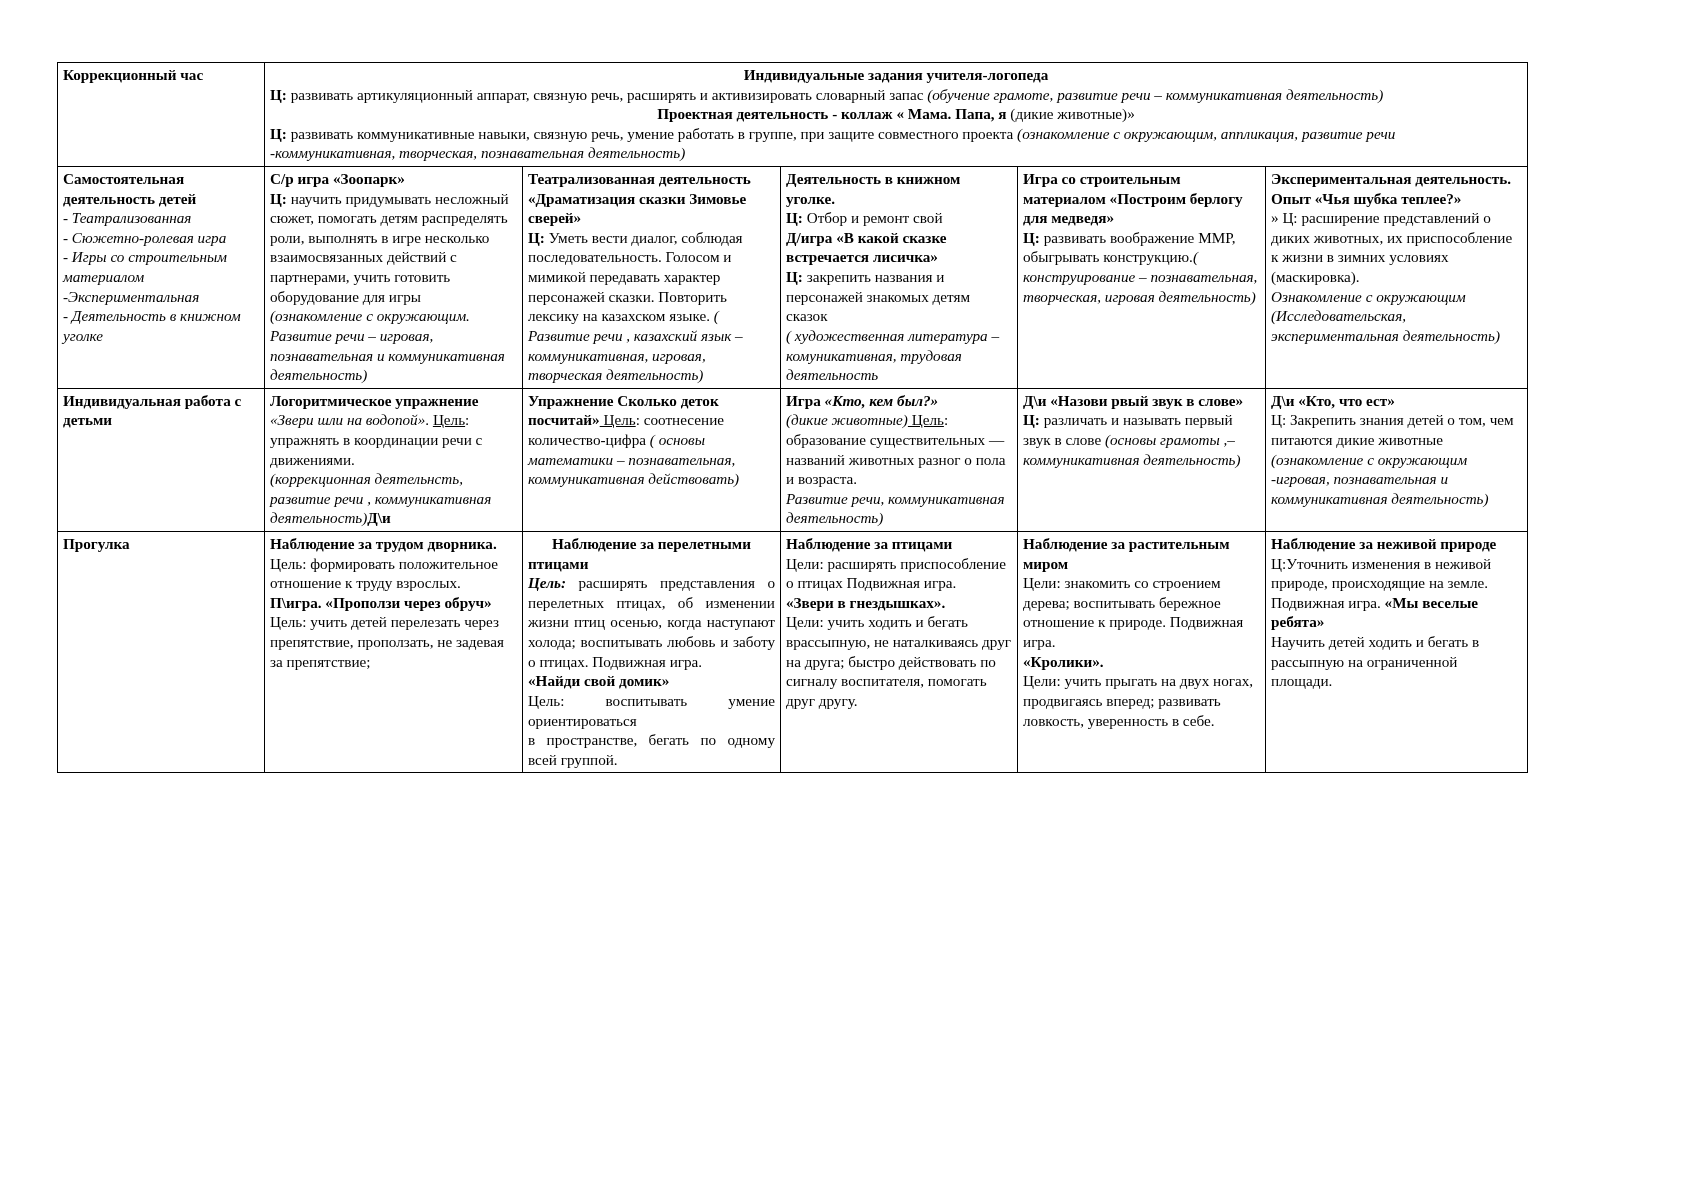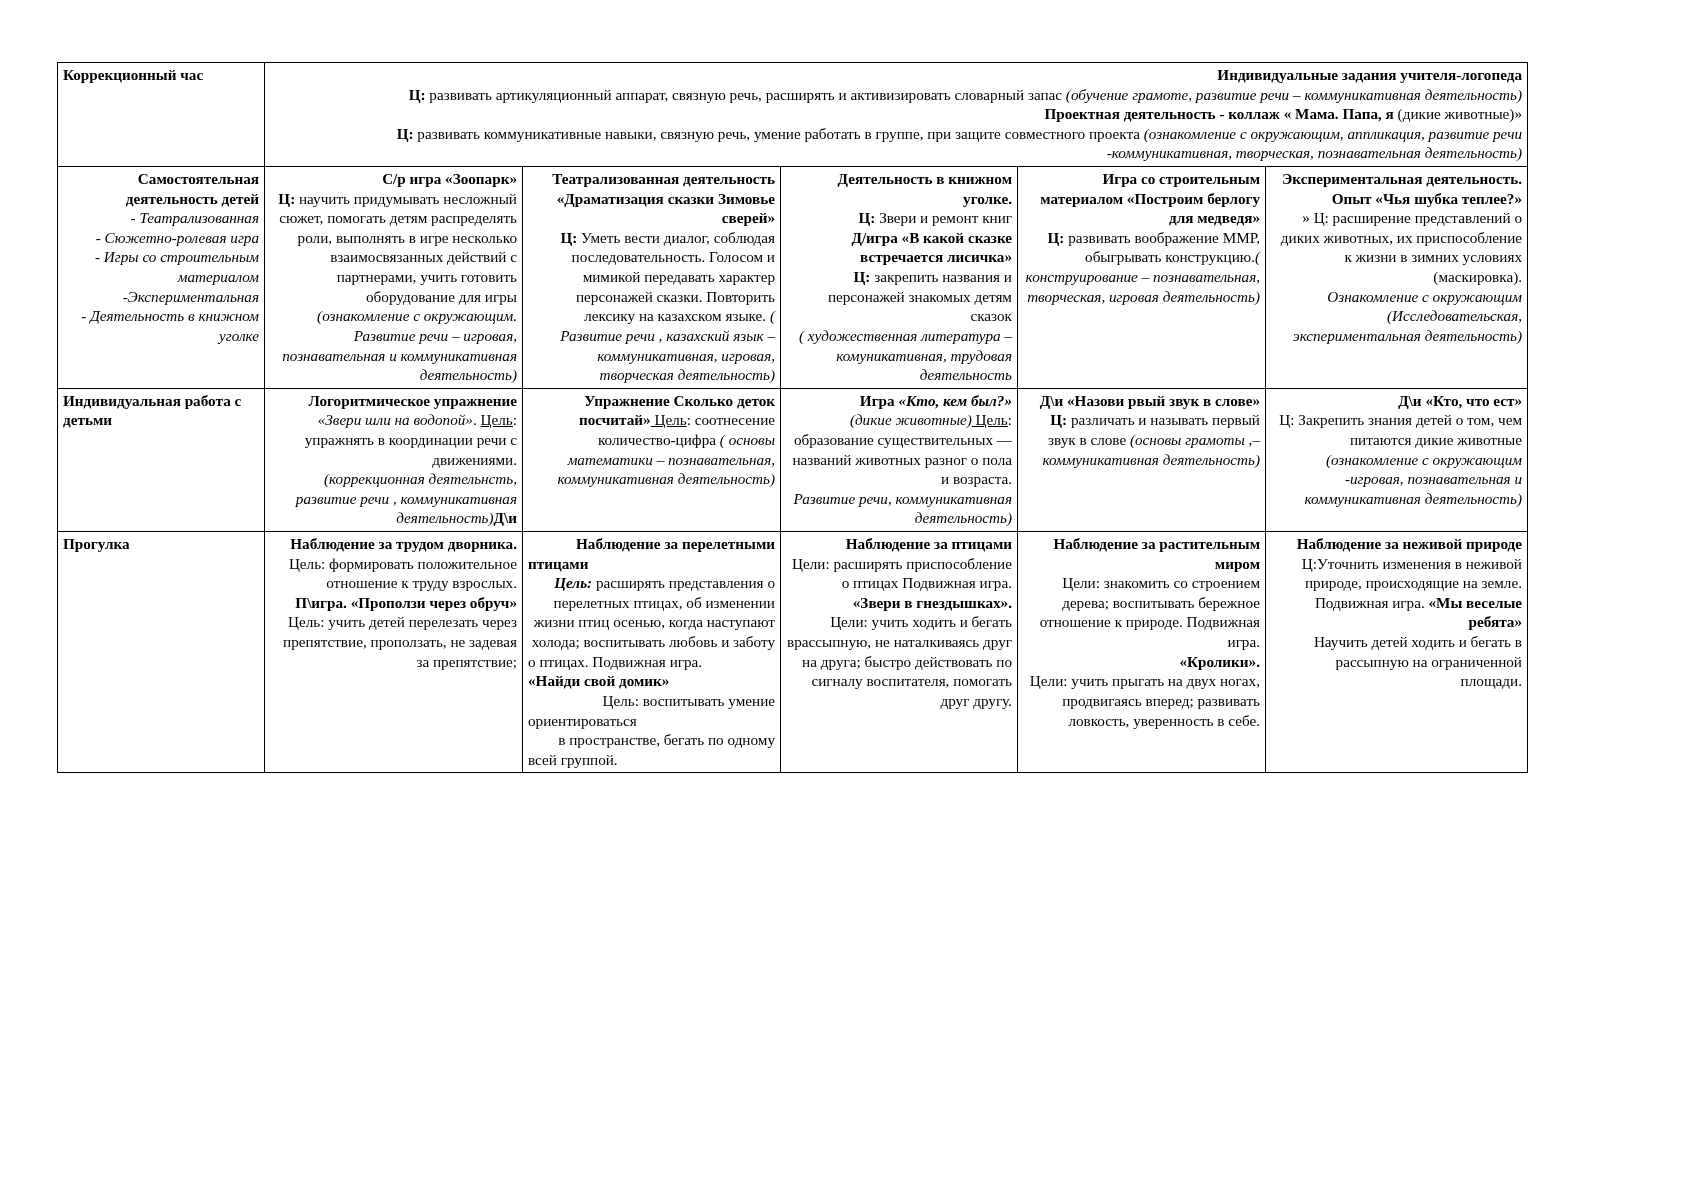--- a/index.html
+++ b/index.html
@@ -49,21 +49,20 @@
   .bi  { font-weight: bold; font-style: italic; }
   .u   { text-decoration: underline; margin-top: 28px; }
   .ctr { text-align: center; }
   .just{ text-align: justify; text-align-last: left; }
 
   .rowhead {
     font-weight: bold;
   }
   .cellblock p {
     margin: 0;
-    text-align: right;
   }
 </style>
 </head>
 <body>
 
 <div class="page">
   <table class="plan">
     <colgroup>
       <col class="c1">
         <col class="c2">
@@ -93,37 +92,37 @@
           <p class="i">-Экспериментальная</p>
           <p class="i">- Деятельность  в книжном уголке</p>
         </td>
         <td class="cellblock">
           <p><span class="b">С/р игра «Зоопарк»</span><br><span class="b">Ц:</span><span> научить придумывать несложный сюжет, помогать детям распределять роли, выполнять в игре несколько взаимосвязанных действий с партнерами, учить готовить оборудование для игры </span><span class="i">(ознакомление с окружающим. Развитие речи – игровая, познавательная и коммуникативная деятельность)</span></p>
         </td>
         <td class="cellblock">
           <p><span class="b">Театрализованная деятельность «Драматизация сказки Зимовье сверей»</span><br><span class="b">Ц:</span><span> Уметь вести диалог, соблюдая последовательность. Голосом и мимикой передавать характер персонажей сказки. Повторить лексику на казахском языке.   </span><span class="i">( Развитие речи , казахский язык – коммуникативная, игровая, творческая деятельность)</span></p>
         </td>
         <td class="cellblock">
-          <p><span class="b">Деятельность в книжном уголке.</span><br><span class="b">Ц:</span><span> Звери и ремонт книг</span><br><span class="b">Д/игра  «В какой сказке встречается лисичка»</span><br><span class="b">Ц:</span><span> закрепить названия и персонажей знакомых детям сказок</span><br><span class="i">( художественная литература – комуникативная, трудовая деятельность</span></p>
+          <p><span class="b">Деятельность в книжном уголке.</span><br><span class="b">Ц:</span><span> Отбор и ремонт свой</span><br><span class="b">Д/игра  «В какой сказке встречается лисичка»</span><br><span class="b">Ц:</span><span> закрепить названия и персонажей знакомых детям сказок</span><br><span class="i">( художественная литература – комуникативная, трудовая деятельность</span></p>
         </td>
         <td class="cellblock">
           <p><span class="b"> Игра со строительным материалом «Построим берлогу для медведя»</span><br><span class="b">Ц:</span><span> развивать воображение ММР, обыгрывать конструкцию.</span><span class="i">( конструирование – познавательная, творческая, игровая деятельность)</span></p>
         </td>
         <td class="cellblock">
           <p><span class="b">Экспериментальная деятельность. Опыт  «Чья шубка теплее?»</span><br><span>» Ц:</span><span> расширение представлений о диких животных, их приспособление к жизни в зимних условиях (маскировка).</span><br><span class="i">Ознакомление с окружающим (Исследовательская, экспериментальная деятельность)</span></p>
         </td>
       </tr>
 
       <tr>
         <td class="rowhead">Индивидуальная работа с детьми</td>
         <td class="cellblock">
           <p><span class="b">Логоритмическое упражнение</span><span class="i"> «Звери шли на водопой»</span><span>. </span><span class="u">Цель</span><span>: упражнять в координации речи с движениями.</span><br><span class="i"> (коррекционная деятельнсть, развитие речи , коммуникативная деятельность)</span><span class="b">Д\и</span></p>
         </td>
         <td class="cellblock">
-          <p><span class="b">Упражнение Сколько деток посчитай»</span><span class="u"> Цель</span><span>: соотнесение количество-цифра </span><span class="i">( основы математики – познавательная, коммуникативная деятельность)</span></p>
+          <p><span class="b">Упражнение Сколько деток посчитай»</span><span class="u"> Цель</span><span>: соотнесение количество-цифра </span><span class="i">( основы математики – познавательная, коммуникативная действовать)</span></p>
         </td>
         <td class="cellblock">
           <p><span class="b">Игра </span><span class="bi">«Кто, кем был?»</span><br><span class="i">(дикие животные)</span><span class="u"> Цель</span><span>: образование существительных — названий животных разног о пола и возраста.</span><br><span class="i"> Развитие речи, коммуникативная деятельность)</span></p>
         </td>
         <td class="cellblock">
           <p><span class="b">Д\и «Назови рвый звук в слове»</span><span class="b"> Ц:</span><span>  различать и называть первый звук в слове </span><span class="i">(основы грамоты ,– коммуникативная деятельность)</span></p>
         </td>
         <td class="cellblock">
           <p><span class="b">Д\и «Кто, что ест»</span><br><span> Ц:</span><span> Закрепить знания детей о том, чем питаются дикие животные </span><br><span class="i">(ознакомление с окружающим -игровая, познавательная и коммуникативная деятельность)</span></p>
         </td>

